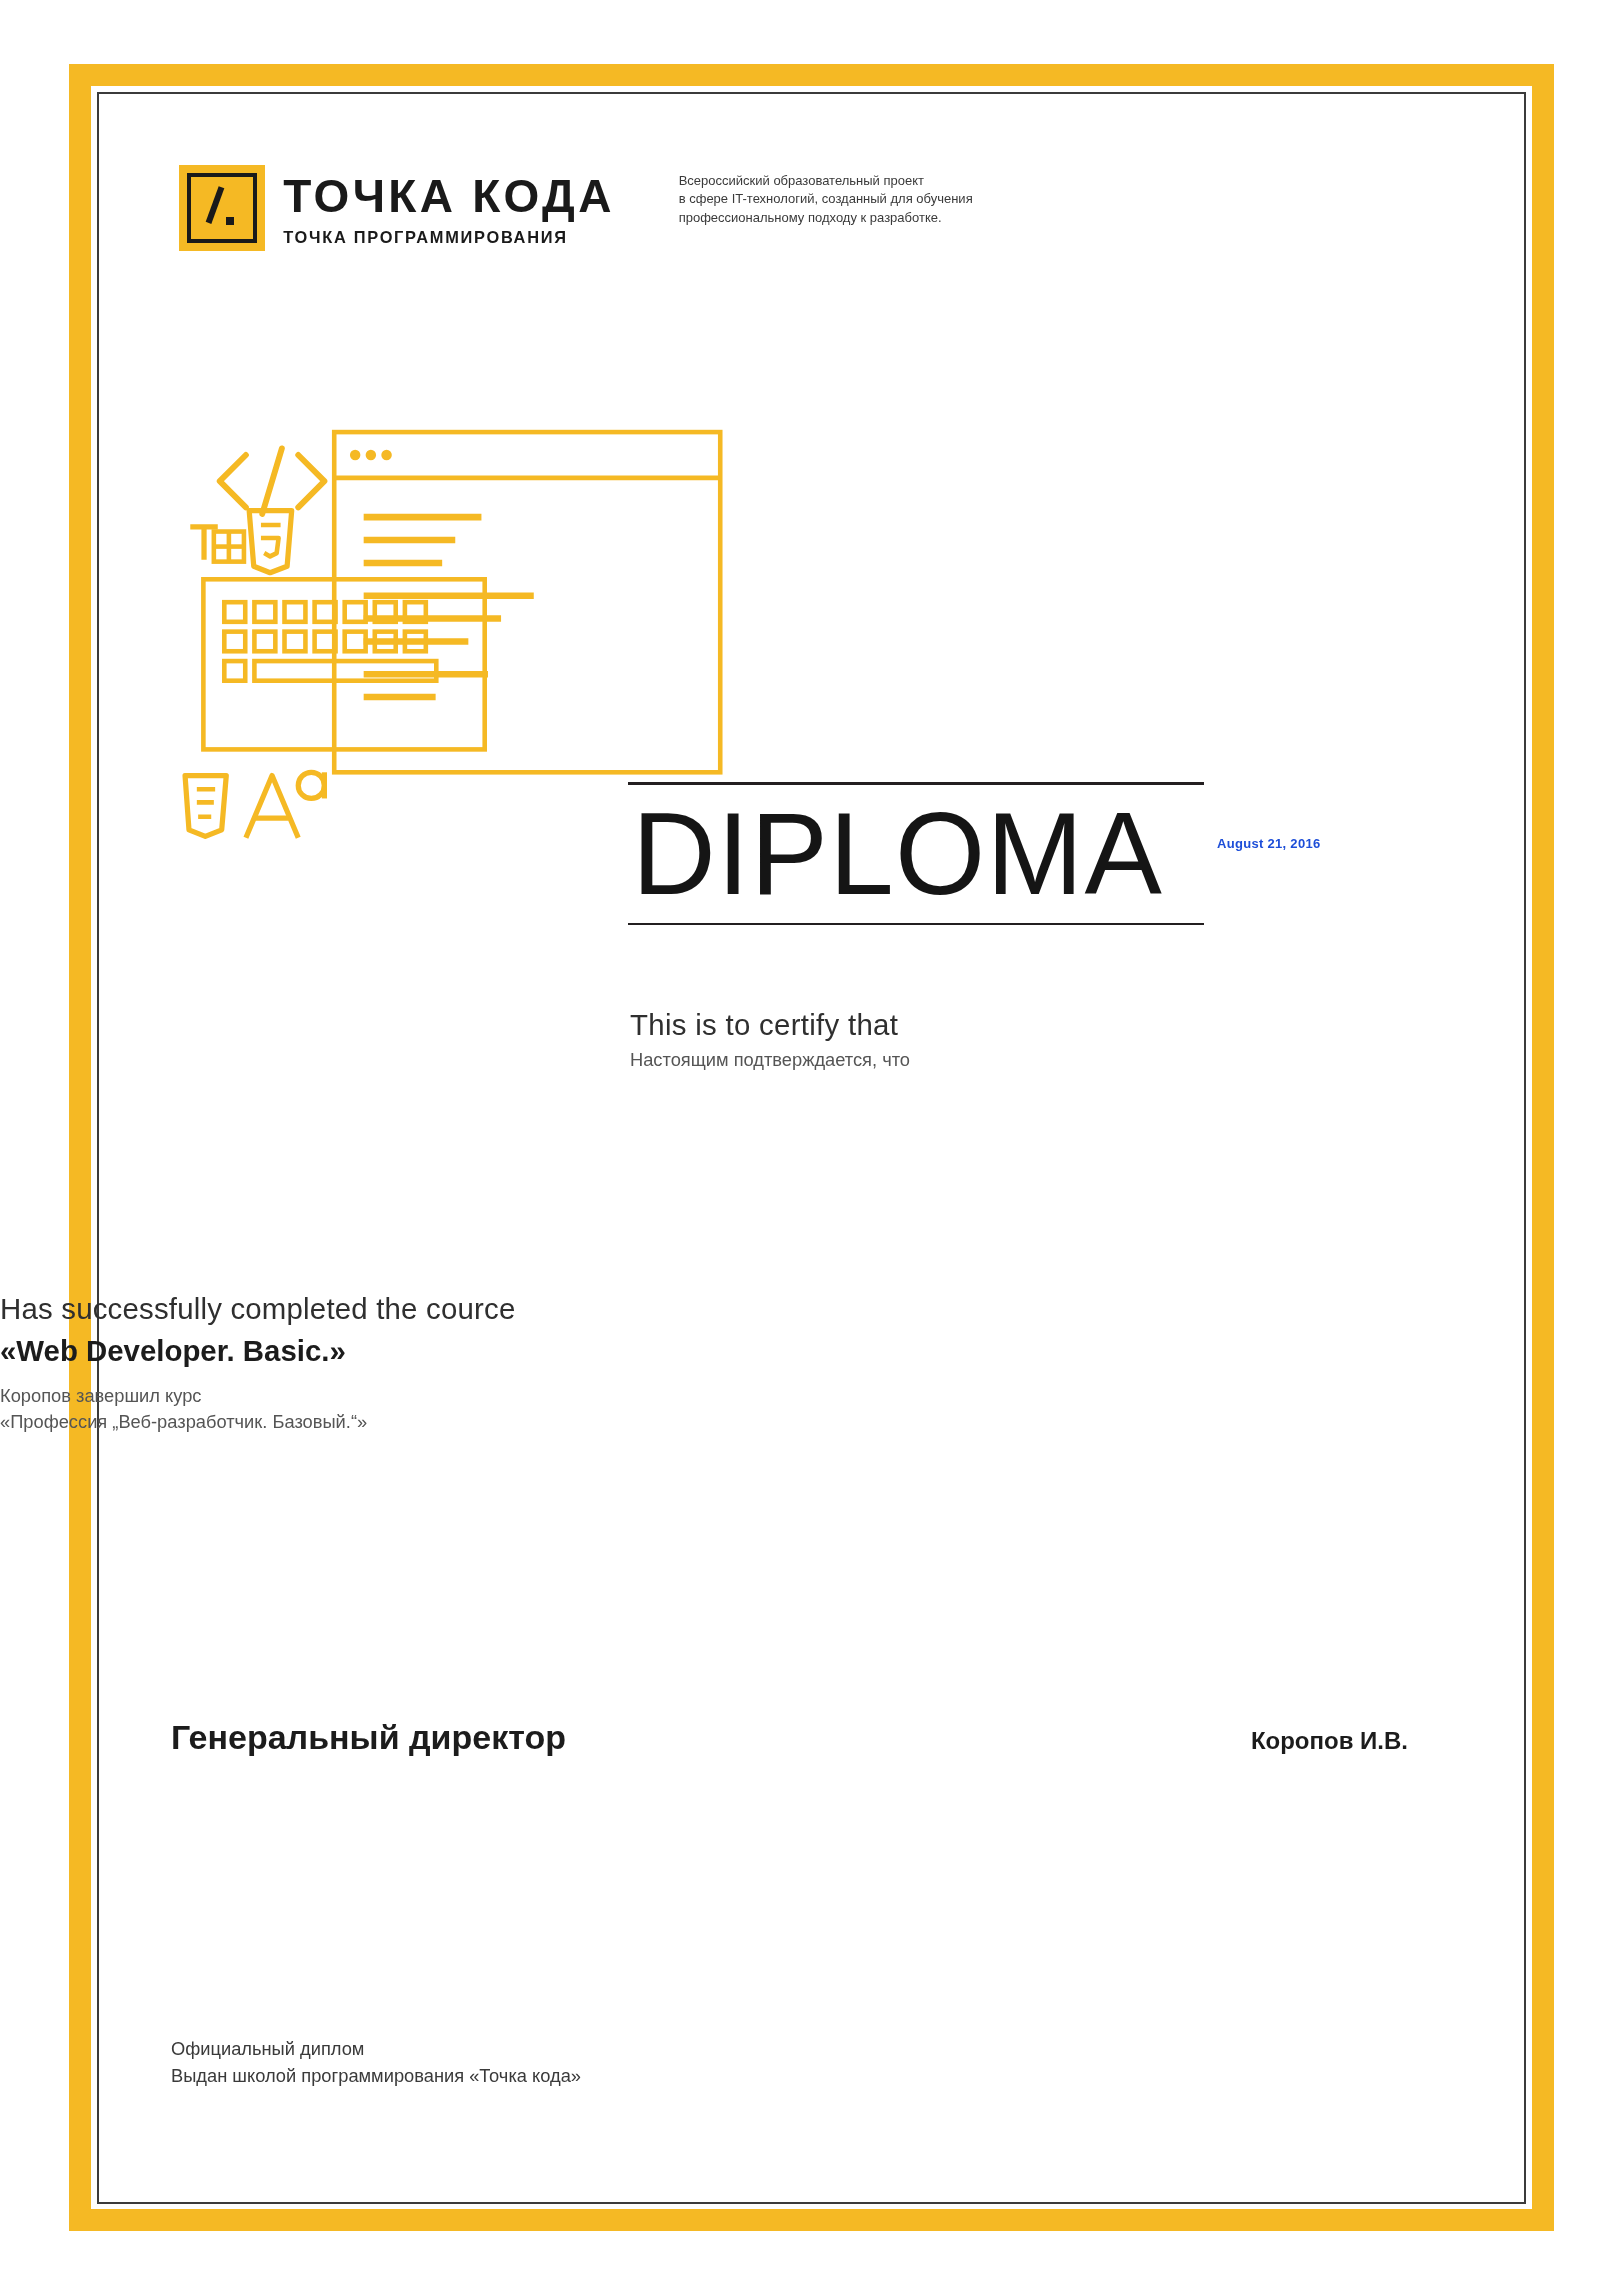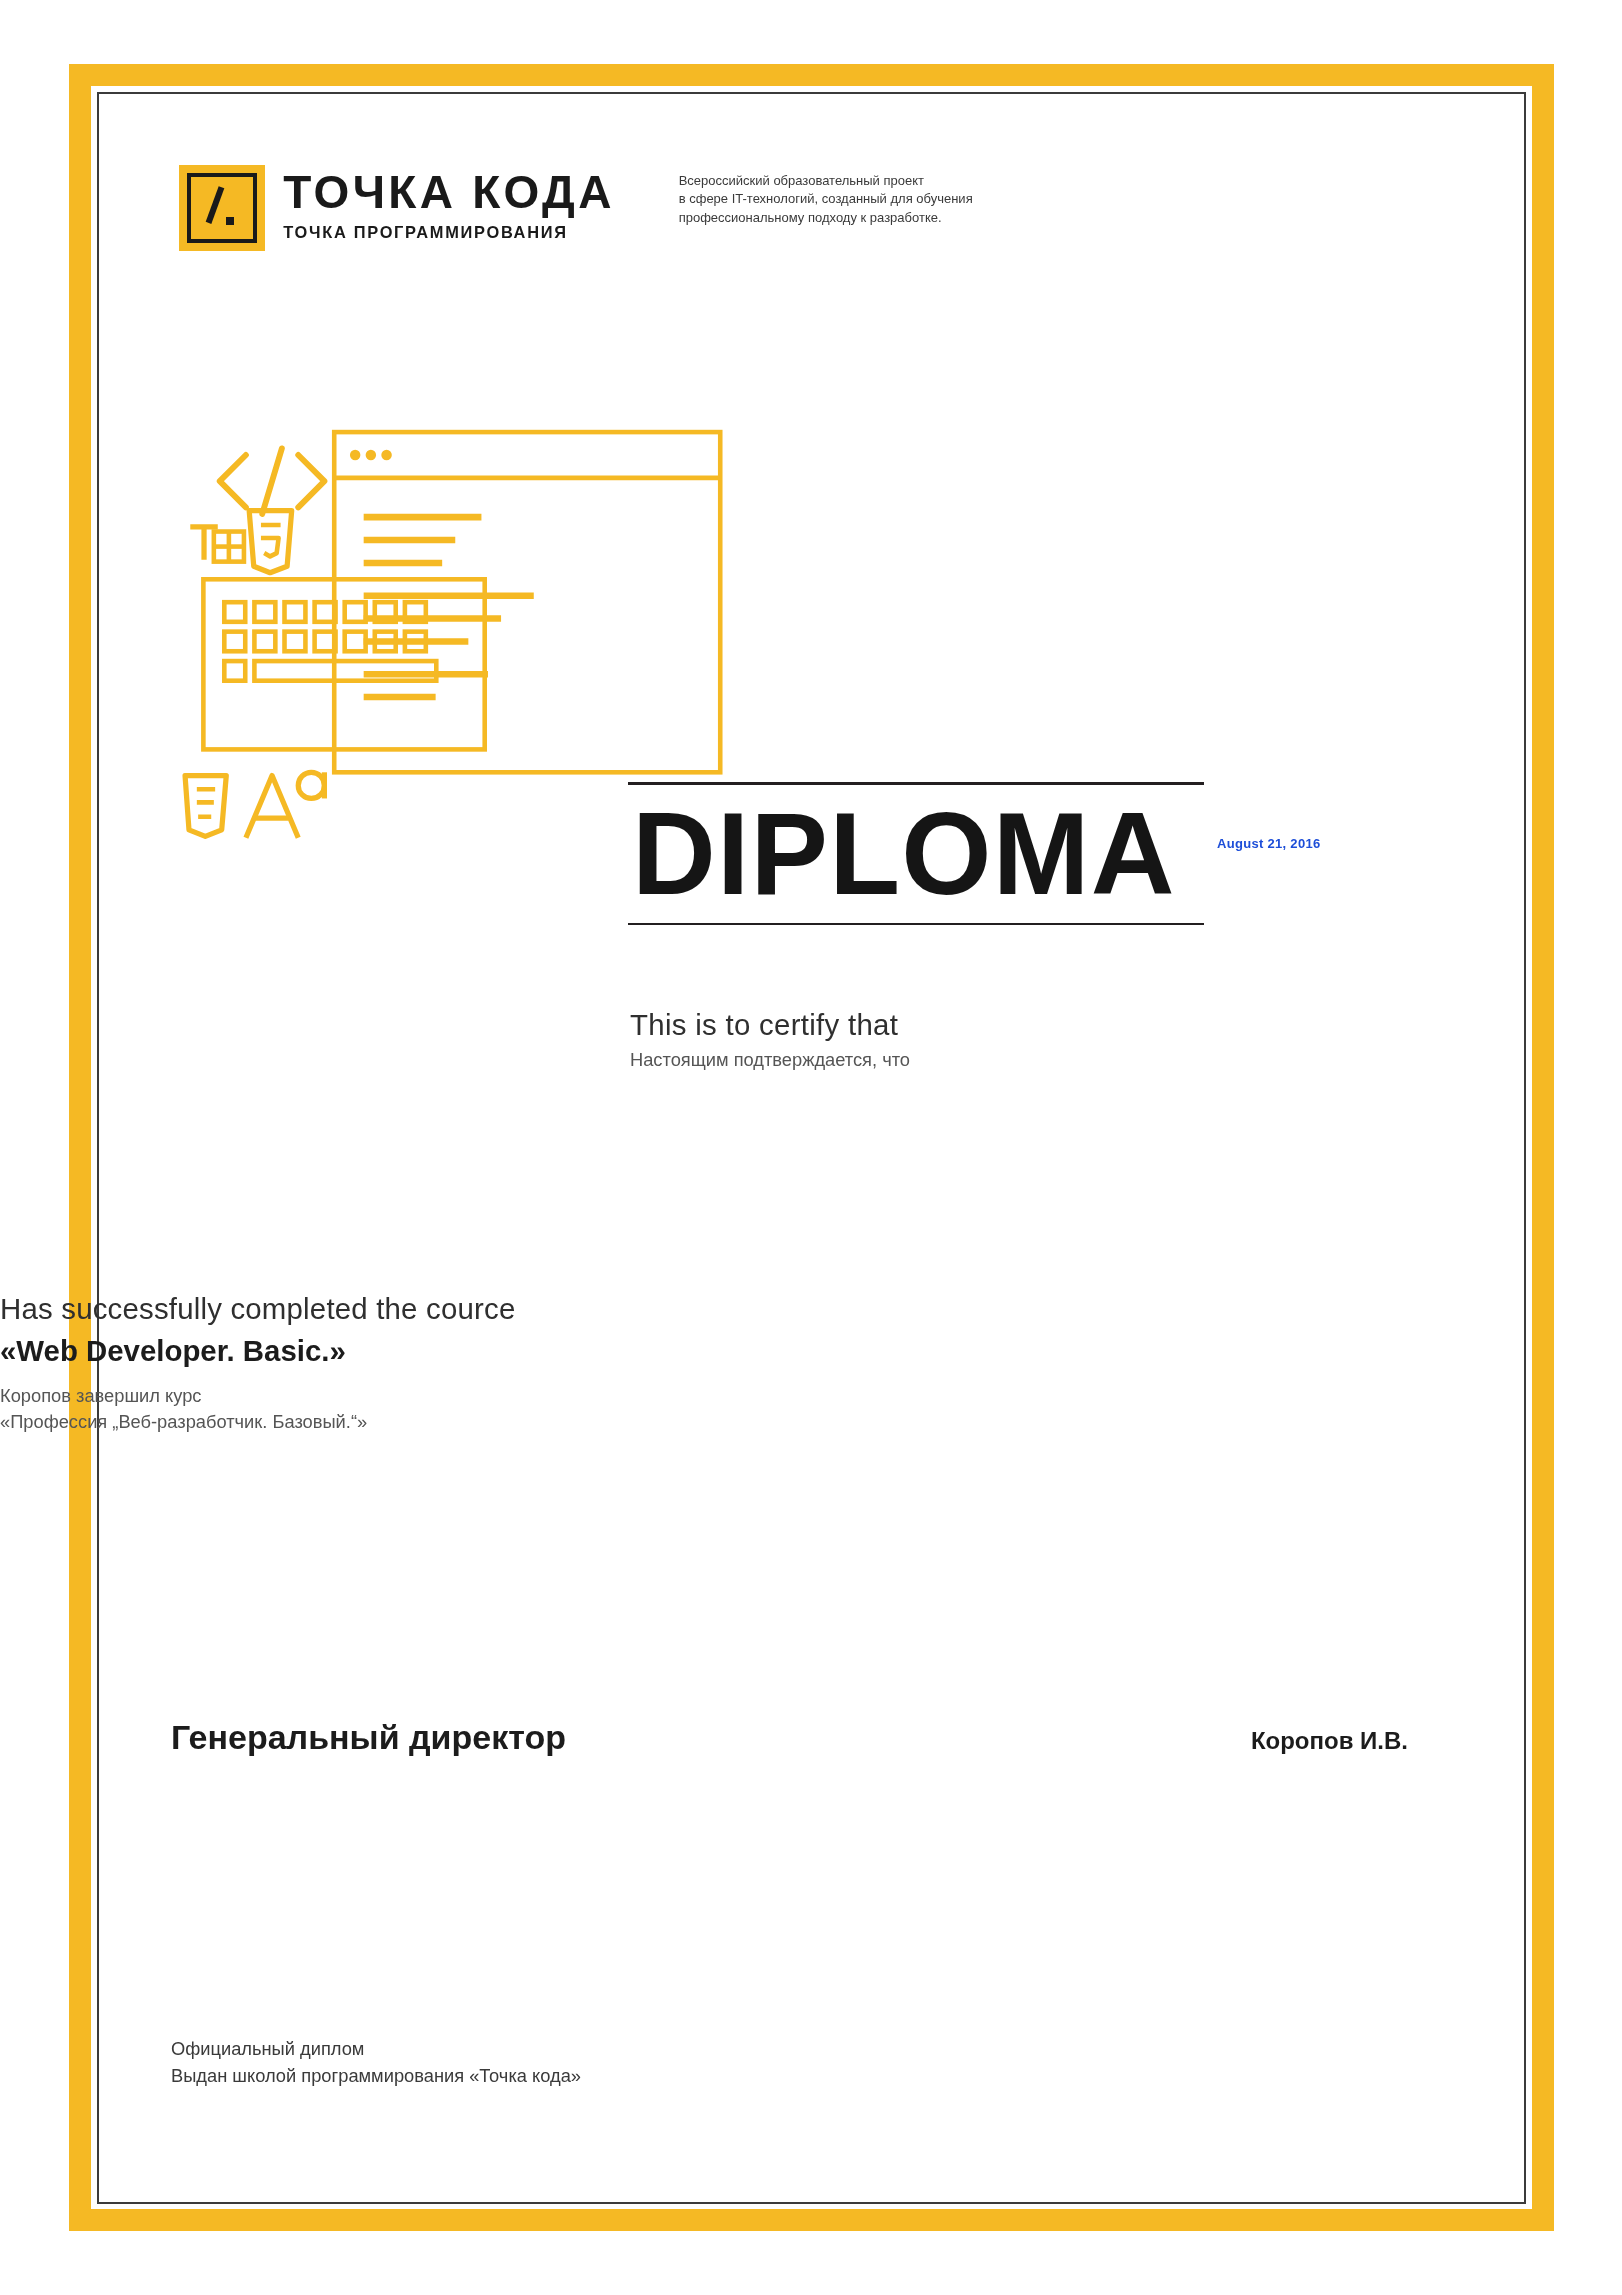--- a/index.html
+++ b/index.html
@@ -46,21 +46,21 @@
   .header {
     position: absolute;
     left: 171px;
     top: 165px;
     width: 1243px;
     display: flex;
     align-items: flex-start;
   }
   .logo-block {
     display: flex;
-    align-items: flex-start;
+    align-items: center;
     padding-left: 8px;
   }
   .logo-mark {
     width: 86px;
     height: 86px;
     background: #F5B924;
     position: relative;
     flex: none;
   }
   .logo-mark .inner-square {
@@ -134,21 +134,21 @@
     top: 782px;
     width: 576px;
   }
   .rule {
     height: 2.6px;
     background: #231f20;
     width: 576px;
   }
   .diploma-word {
     font-size: 116px;
-    font-weight: bold;
+    font-weight: normal;
     letter-spacing: 1.3px;
     line-height: 1.02;
     color: #151515;
     margin: 10.5px 0 9.2px 3.9px;
   }
   .diploma-date {
     position: absolute;
     left: 589px;
     top: 54px;
     font-size: 13px;

